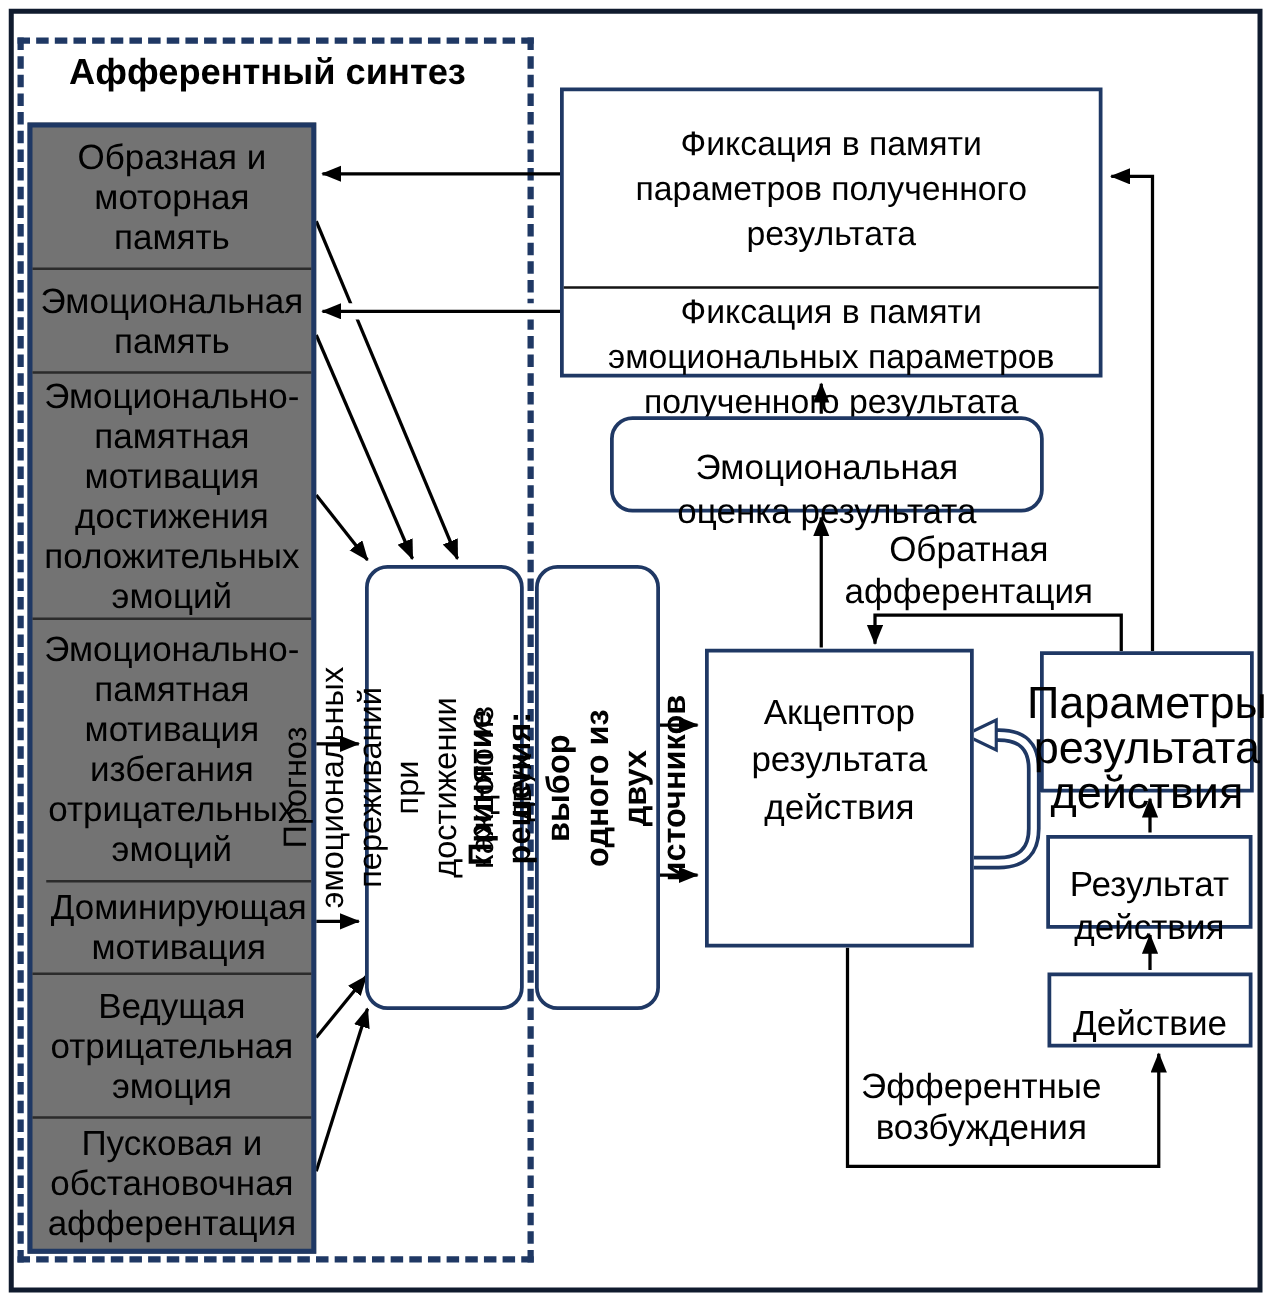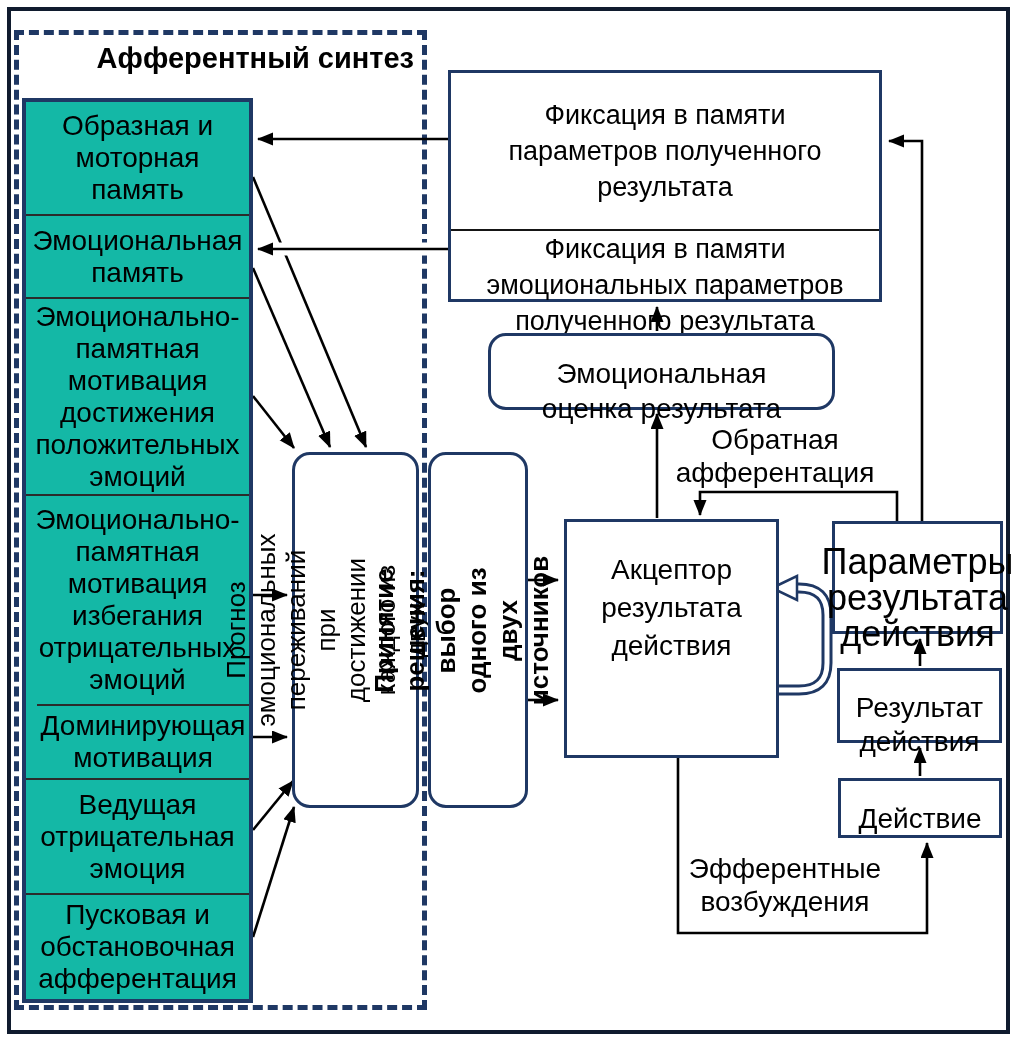--- a/index.html
+++ b/index.html
@@ -4,22 +4,22 @@
 <style>
   :root{
     --box:#1f3864; --ink:#000000; --outer:#101b2e; --bg:#ffffff; --txt:#000000;
   }
   html,body{margin:0;padding:0;background:#fff;}
   body{font-family:"Liberation Sans","DejaVu Sans",sans-serif;color:var(--txt);}
   #stage{position:relative;width:1017px;height:1041px;background:var(--bg);overflow:hidden;}
   .abs{position:absolute;box-sizing:border-box;}
   .frame{border:4px solid var(--outer);}
   .dashed{border:5px dashed var(--box);}
-  .title{font-weight:bold;font-size:29px;text-align:right;white-space:pre-line;}
-  .col{border:4px solid var(--box);display:flex;flex-direction:column;background:#14b8a6;}
+  .title{font-weight:bold;font-size:29px;text-align:center;white-space:pre-line;}
+  .col{border:4px solid var(--box);display:flex;flex-direction:column;background:#737373;}
   .cell{display:flex;align-items:center;justify-content:center;text-align:center;
         white-space:pre-line;font-size:28px;line-height:32px;box-sizing:border-box;}
   .cell + .cell{border-top:2px solid #2b2b2b;}
   .box{border:3px solid var(--box);background:#fff;display:flex;flex-direction:column;}
   .round{border-radius:18px;}
   .bcell{flex:1;display:flex;align-items:center;justify-content:center;text-align:center;
          white-space:pre-line;font-size:27px;line-height:36px;margin-top:20px;}
   .bcell + .bcell{border-top:2px solid #151515;}
   .vwrap{position:absolute;inset:0;display:flex;align-items:center;justify-content:center;}
   .vtext{transform:rotate(-90deg);text-align:center;white-space:pre-line;

